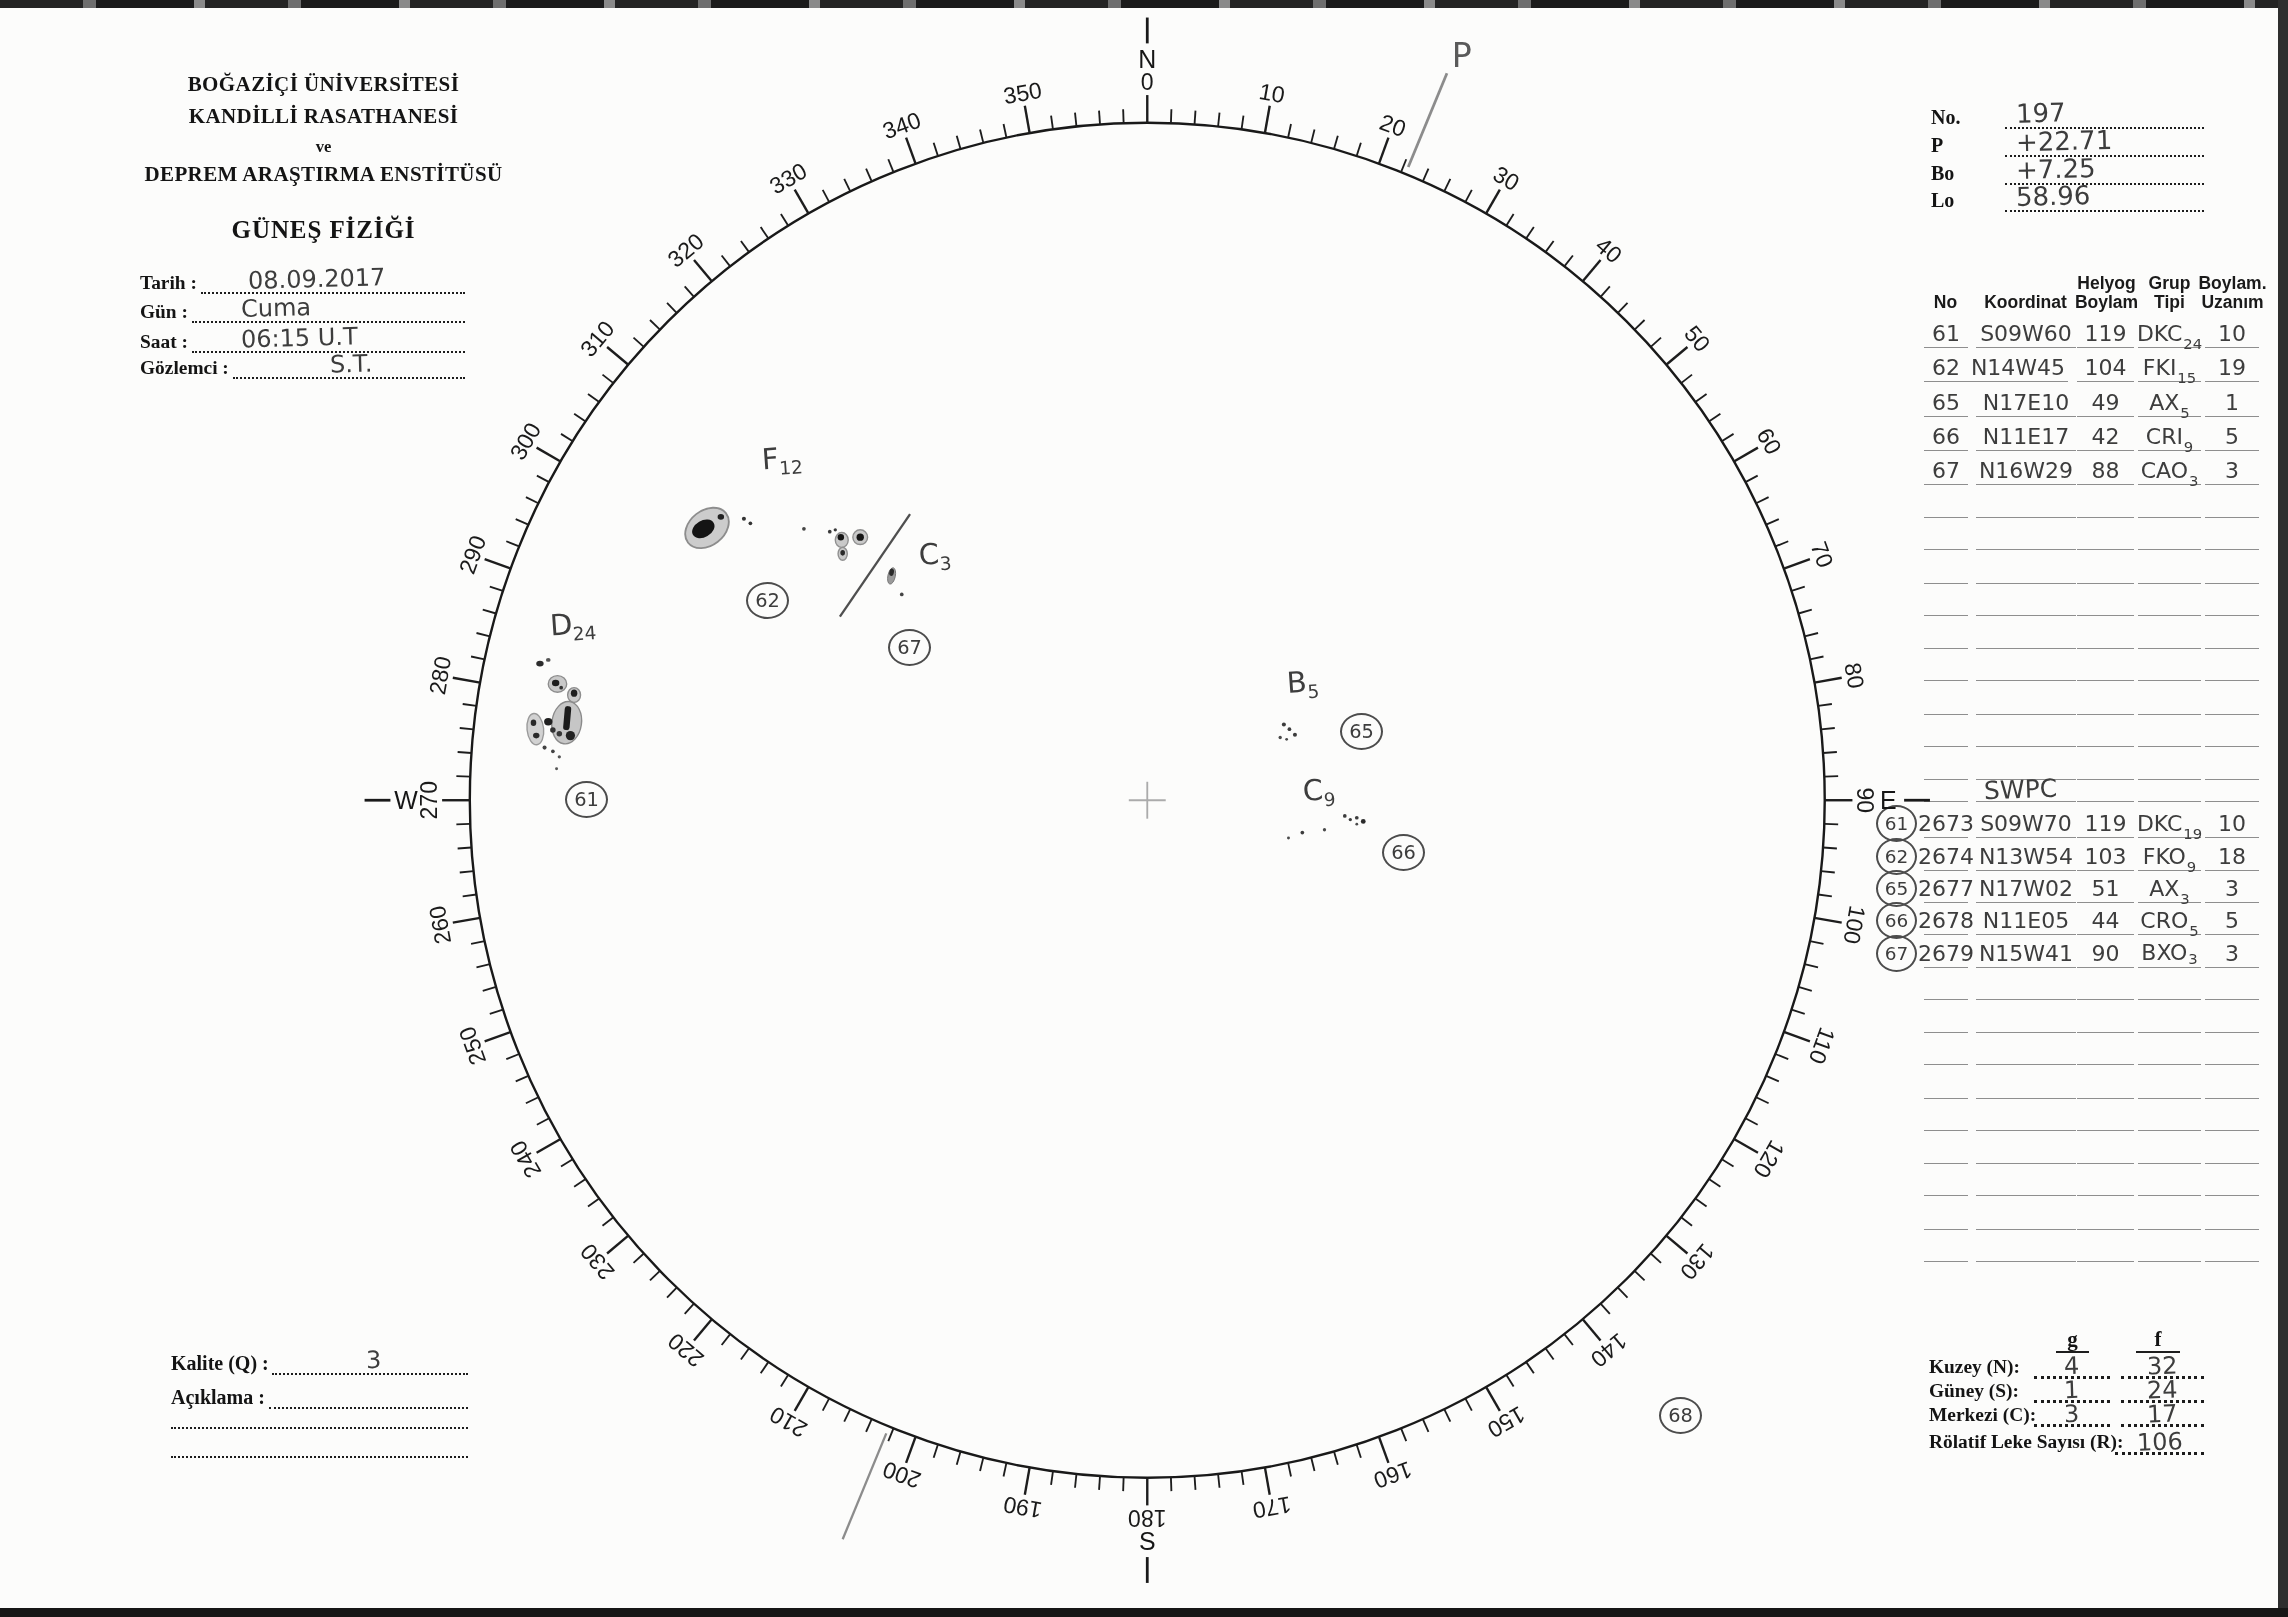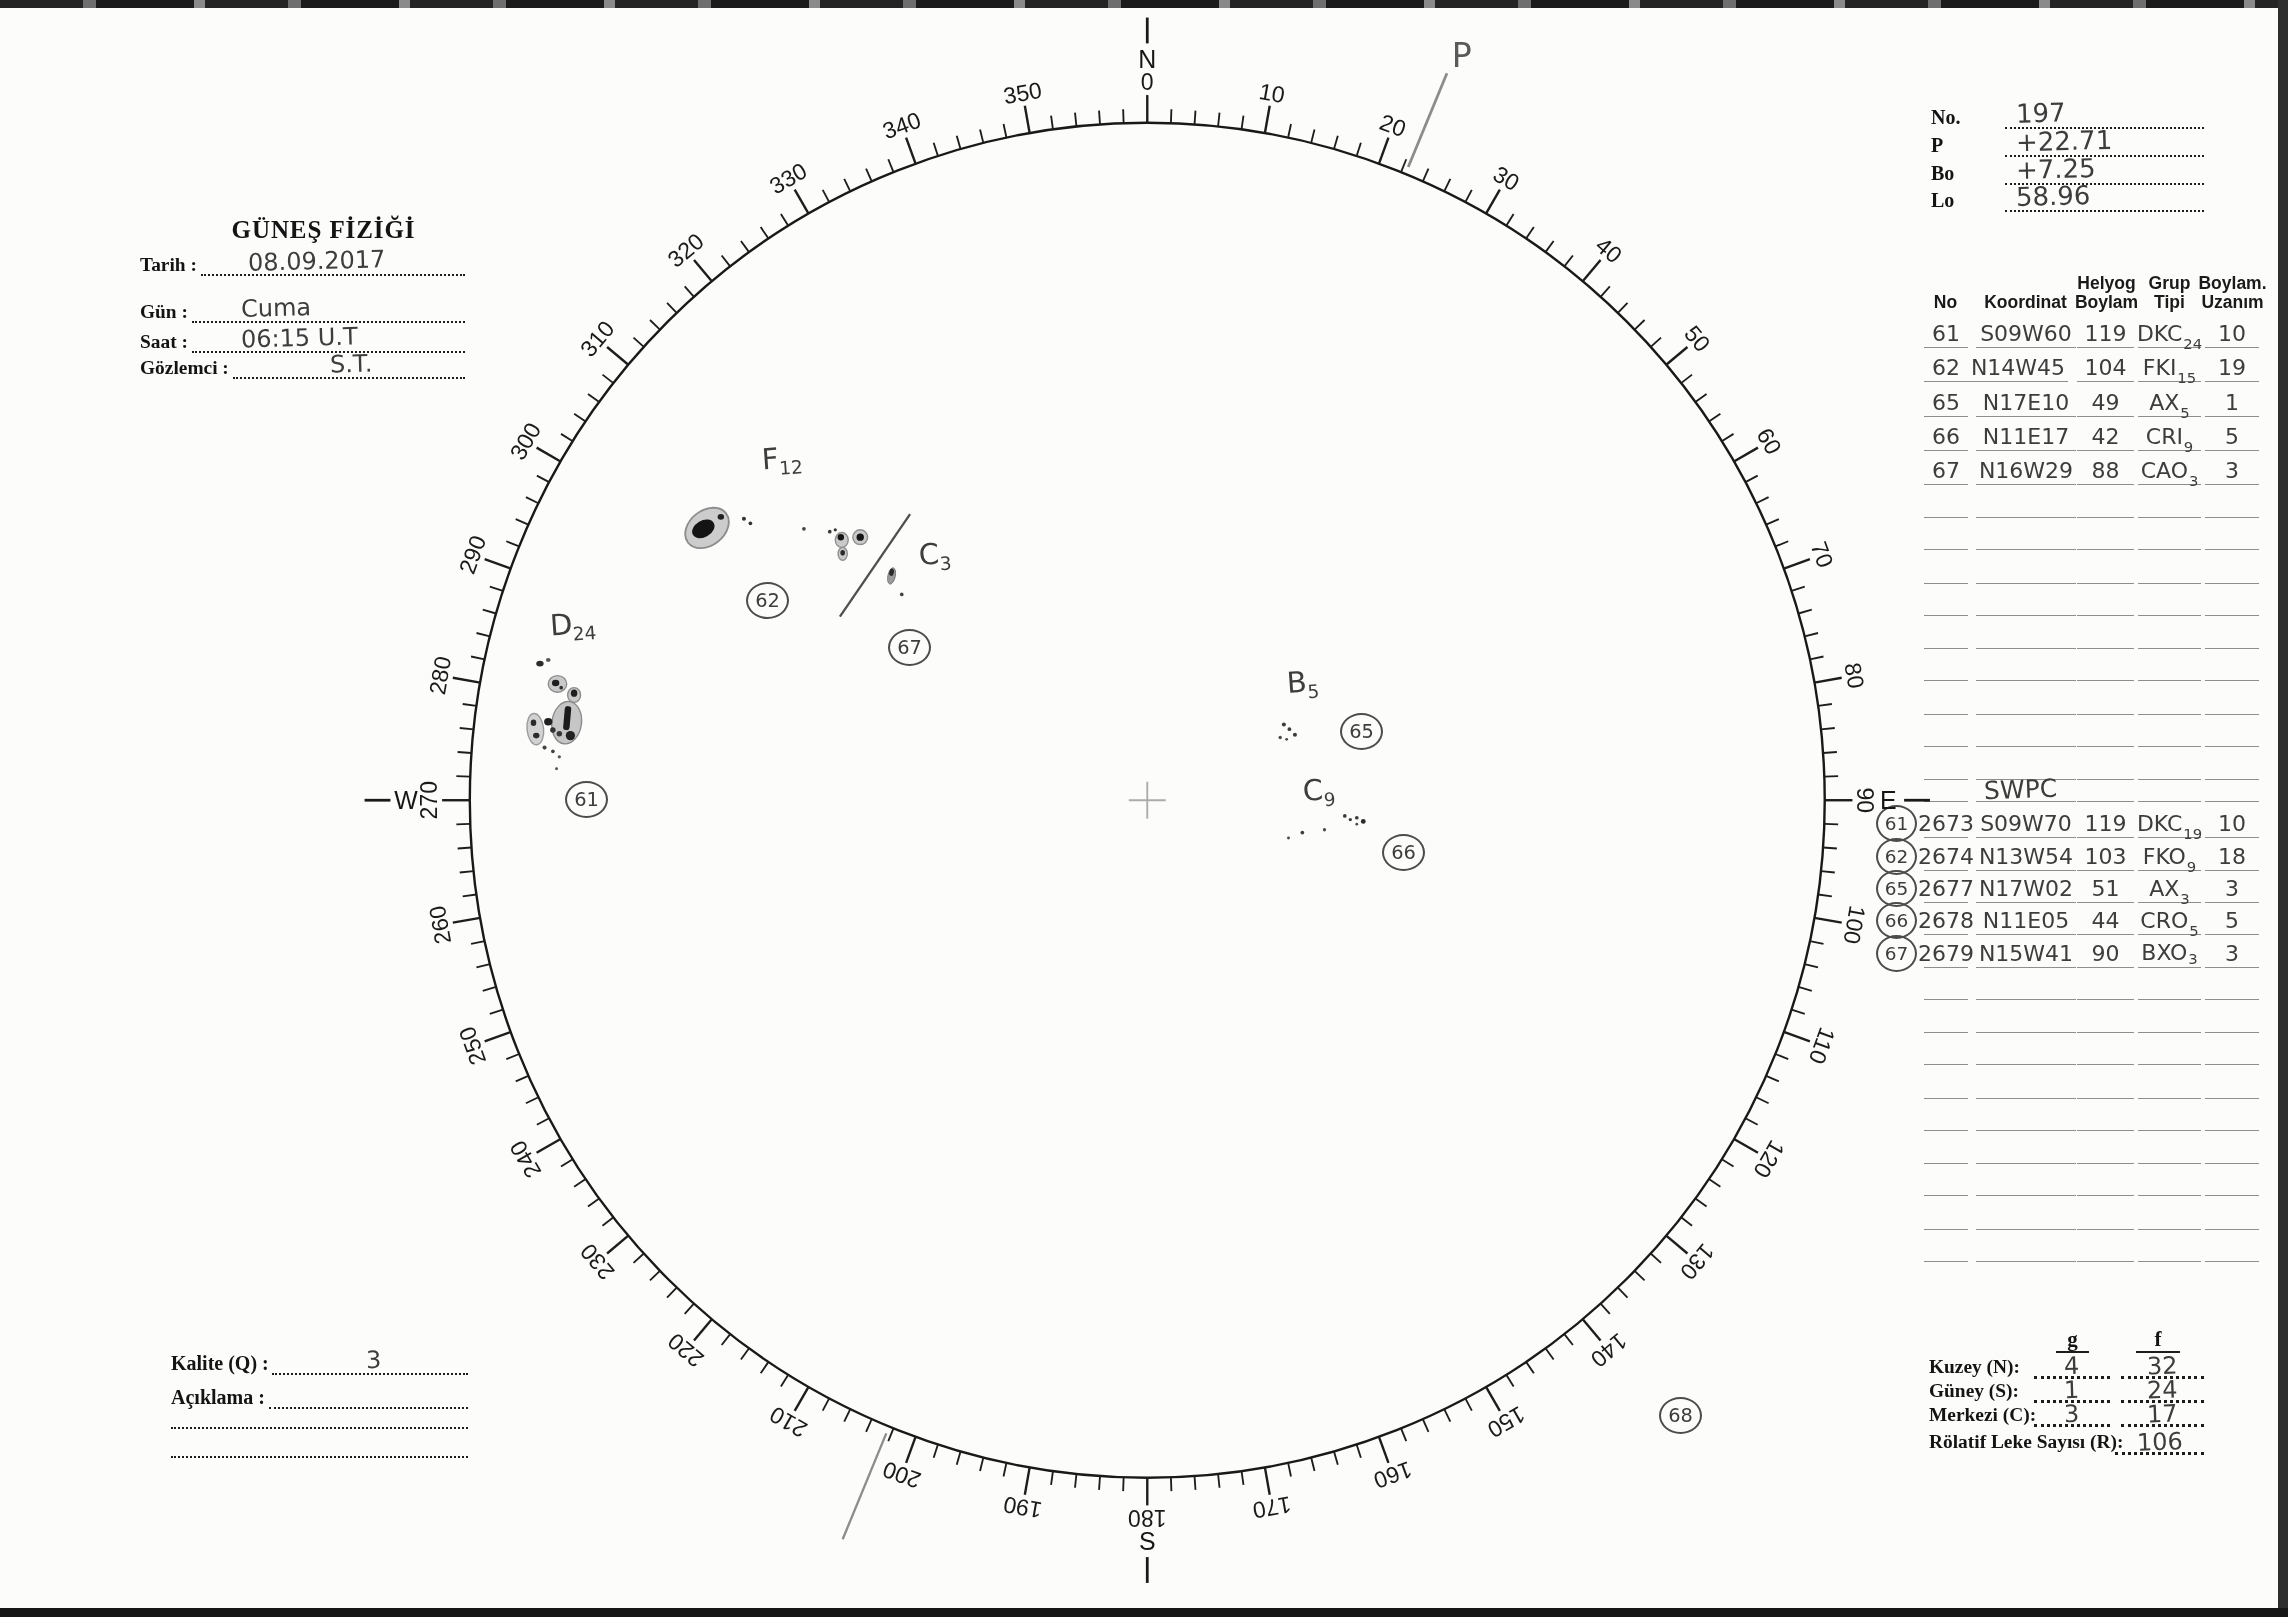--- a/index.html
+++ b/index.html
@@ -73,24 +73,30 @@
 </style>
 </head>
 <body>
 
 <div class="page">
 
   <div class="edge-top"></div>
   <div class="edge-right"></div>
   <div class="edge-bottom"></div>
 
+  <div class="inst">
+    <div class="inst-l1">BOĞAZİÇİ ÜNİVERSİTESİ</div>
+    <div class="inst-l1">KANDİLLİ RASATHANESİ</div>
+    <div class="inst-ve">ve</div>
+    <div class="inst-l1">DEPREM ARAŞTIRMA ENSTİTÜSÜ</div>
+  </div>
   <div class="form-title">GÜNEŞ FİZİĞİ</div>
 
   <div class="obs-fields">
-    <div class="frow" style="top:248px;align-items:flex-end;">
+    <div class="frow" style="top:266px;align-items:flex-end;">
       <span class="flabel serif">Tarih :</span>
       <span class="fline">
           <span class="fvalue hw">08.09.2017</span>
         </span>
     </div>
     <div class="frow" style="top:295px;">
       <span class="flabel serif">Gün :</span>
       <span class="fline">
           <span class="fvalue hw">Cuma</span>
         </span>

